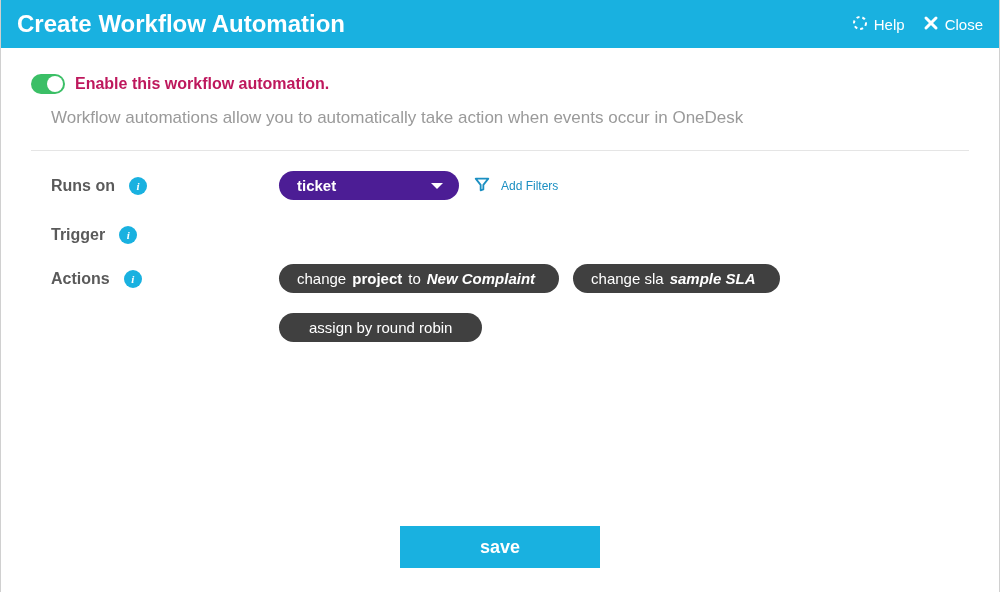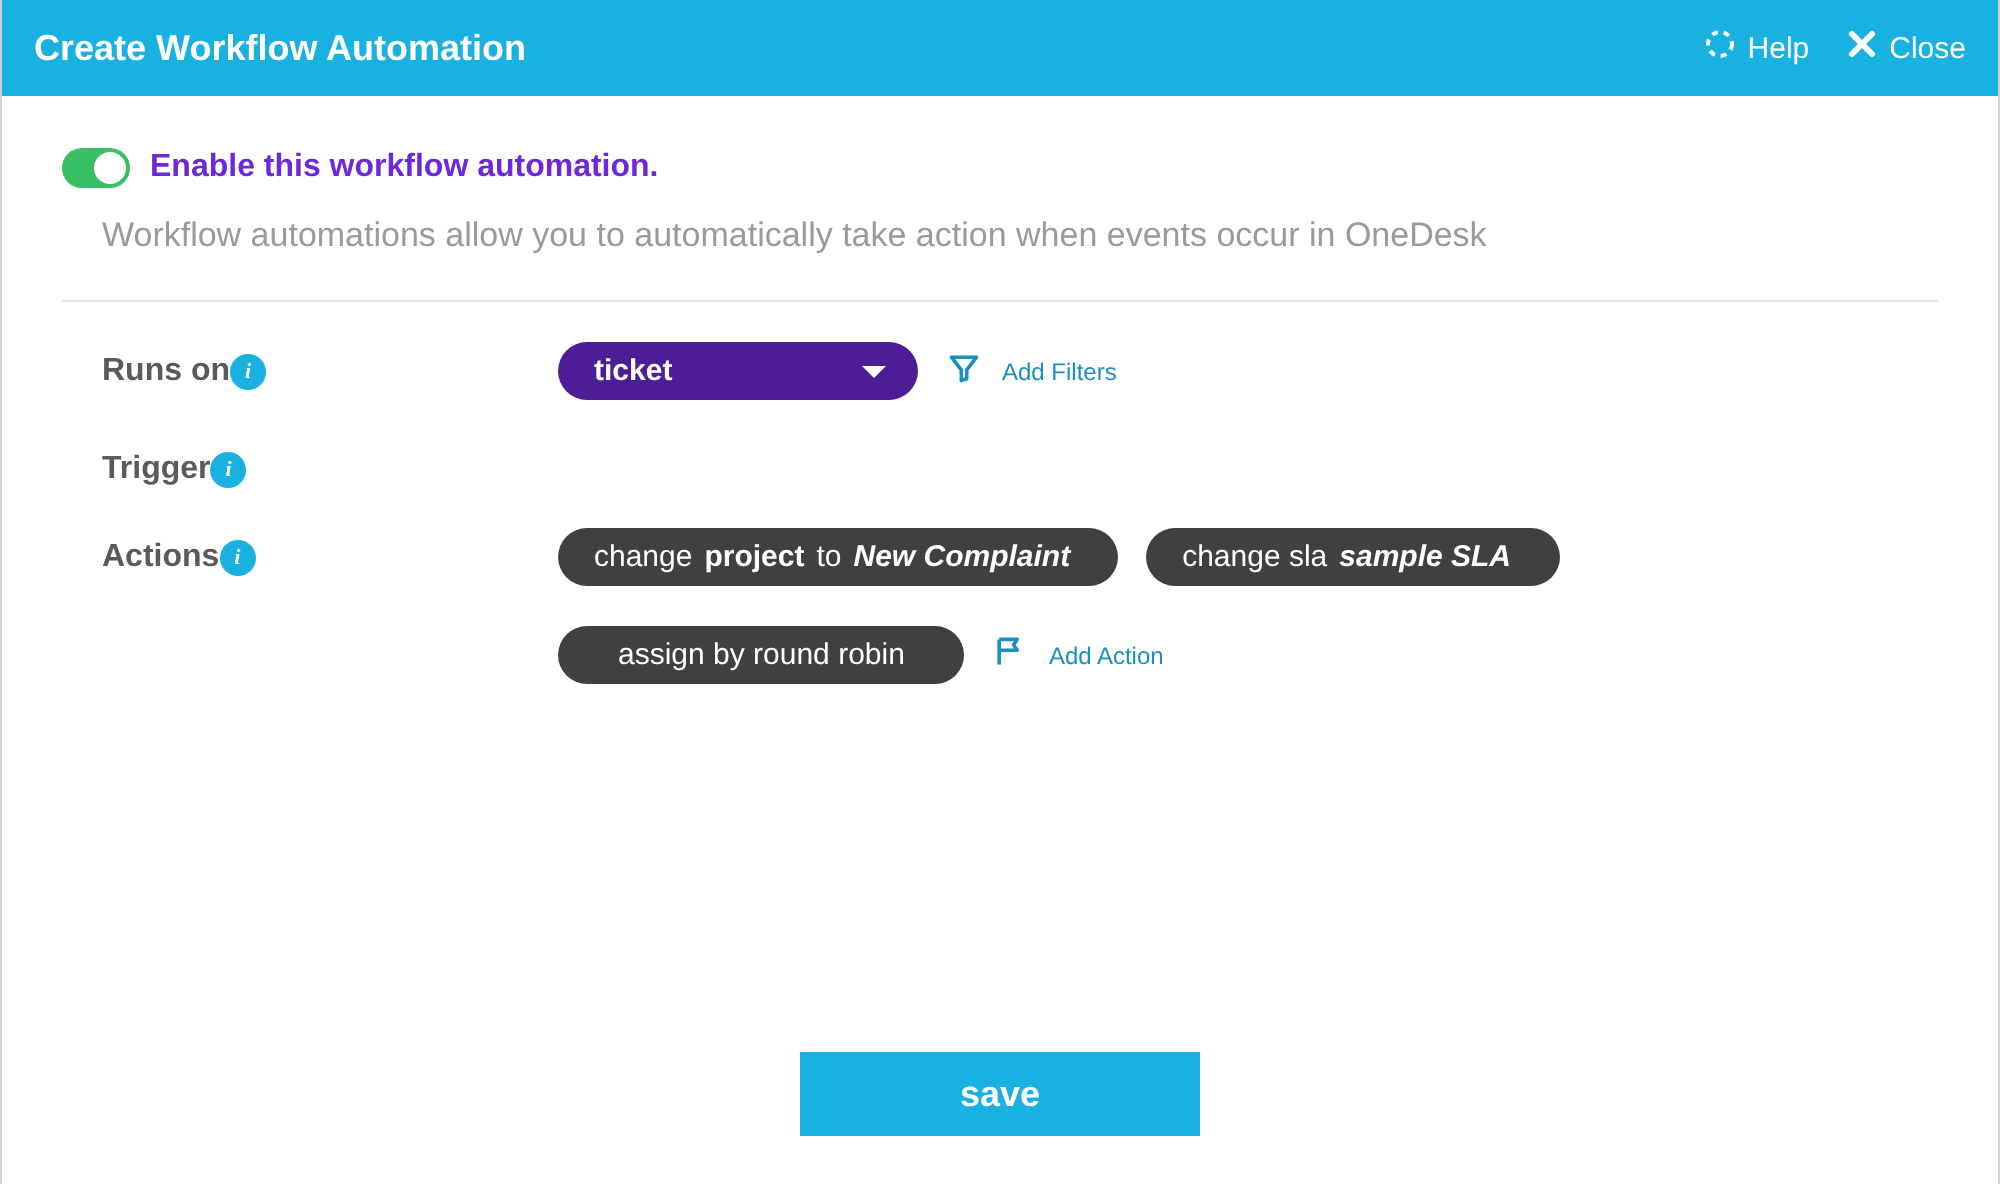--- a/index.html
+++ b/index.html
@@ -14,21 +14,21 @@
   }
   .header {
     background: #19b1e0;
     color: #fff;
     height: 48px;
     display: flex;
     align-items: center;
     padding: 0 16px;
   }
   .header-title {
-    font-size: 18px;
+    font-size: 24px;
     font-weight: 600;
   }
   .header-spacer { flex: 1; }
   .header-actions {
     display: flex;
     align-items: center;
     gap: 18px;
     font-size: 15px;
   }
   .header-action {
@@ -44,21 +44,21 @@
   }
   .enable-row {
     display: flex;
     align-items: center;
     gap: 10px;
     margin-bottom: 14px;
   }
   .enable-label {
     font-size: 16px;
     font-weight: 700;
-    color: #6d28d9;
+    color: #be185d;
   }
   .toggle {
     width: 34px;
     height: 20px;
     background: #3bbf66;
     border-radius: 20px;
     position: relative;
   }
   .toggle::after {
     content: "";
@@ -87,20 +87,21 @@
   }
   .form-row {
     display: flex;
     align-items: flex-start;
     margin-bottom: 20px;
   }
   .form-label-col {
     width: 228px;
     display: flex;
     align-items: center;
+    gap: 14px;
     padding-top: 6px;
     flex-shrink: 0;
   }
   .form-label {
     font-size: 16px;
     font-weight: 700;
     color: #5a5a5a;
   }
   .info-icon {
     width: 18px;
@@ -261,29 +262,20 @@
           <span class="p-seg p-italic">New Complaint</span>
         </div>
         <div class="pill pill-green">
           <span class="p-seg">change sla</span>
           <span class="p-seg p-italic">sample SLA</span>
         </div>
         <div style="flex-basis:100%; height:0;"></div>
         <div class="pill pill-green" style="padding-left:30px; padding-right:30px;">
           <span>assign by round robin</span>
         </div>
-        <div class="add-link">
-          <span>
-            <svg width="18" height="18" viewBox="0 0 20 20" fill="none" stroke="#1b8fc2" stroke-width="2" stroke-linejoin="round">
-              <path d="M4 3v14"></path>
-              <path d="M4 3h10l-2 3 2 3H4"></path>
-            </svg>
-          </span>
-          <span>Add Action</span>
-        </div>
       </div>
     </div>
 
   </div>
 </div>
 
 <div class="save-bar">
   <button class="save-btn">save</button>
 </div>
 

